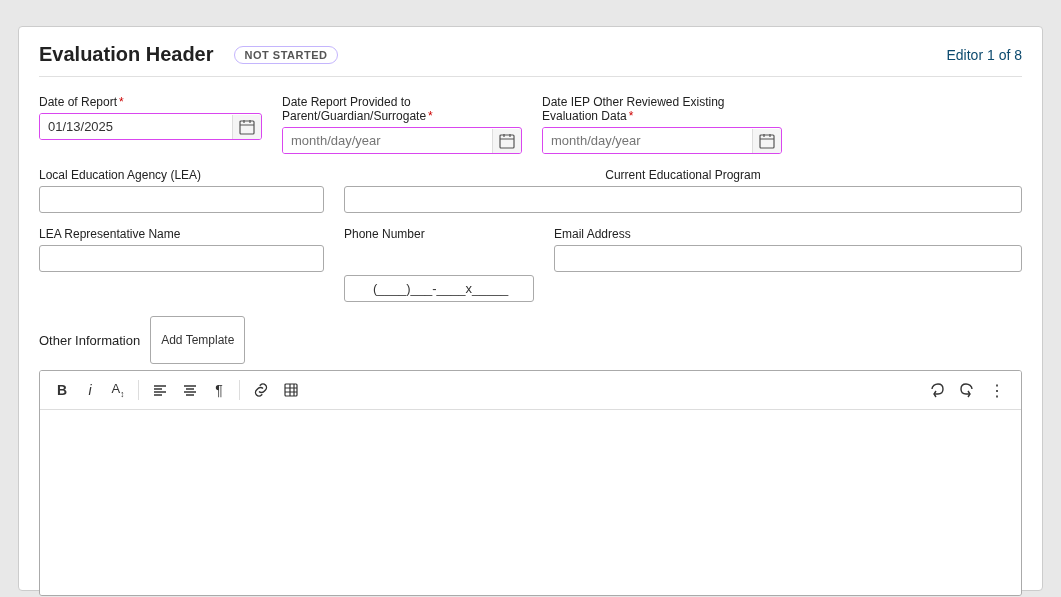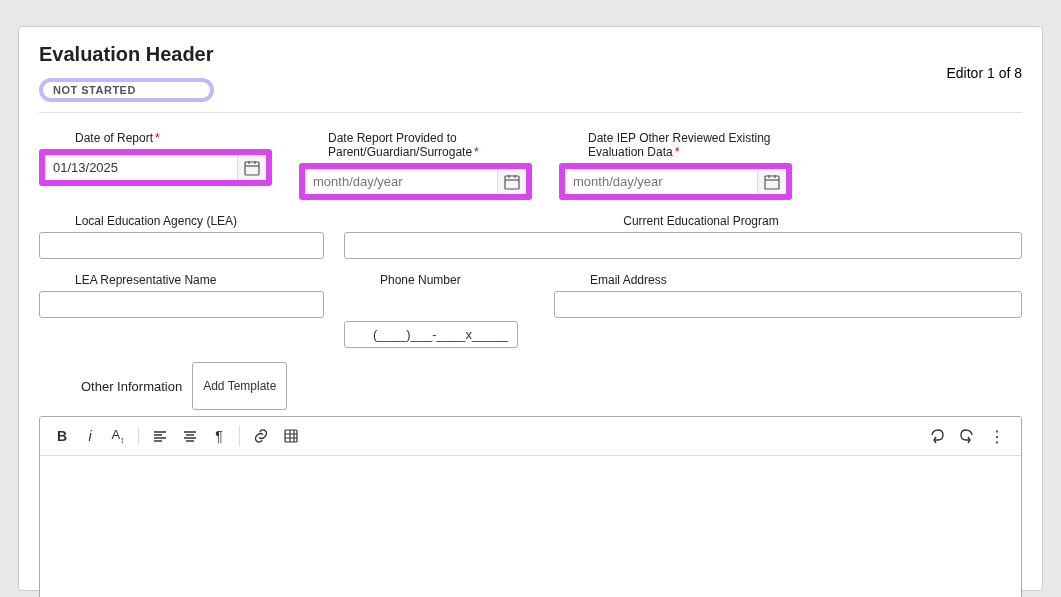--- a/index.html
+++ b/index.html
@@ -41,43 +41,43 @@
       display: flex;
       align-items: center;
       justify-content: space-between;
       margin-bottom: 18px;
       padding-bottom: 10px;
       border-bottom: 1px solid #e0e0e0;
     }
 
     .header-left {
       display: flex;
-      gap: 12px;
-      flex-direction: column;
+      align-items: center;
+      gap: 20px;
     }
 
     .page-title {
       font-size: 20px;
       font-weight: bold;
       color: #222;
     }
 
     .status-badge {
-      border: 4px solid #c4b5fd;
+      border: 1px solid #c4b5fd;
       border-radius: 12px;
       padding: 2px 10px;
       font-size: 11px;
       color: #555;
       font-weight: 600;
       letter-spacing: 0.5px;
     }
 
     .editor-info {
       font-size: 14px;
-      color: #000000;
+      color: #0c4a6e;
     }
 
     .form-section {
       display: flex;
       flex-direction: column;
       gap: 14px;
     }
 
     .form-row {
       display: flex;
@@ -90,21 +90,20 @@
       flex-direction: column;
       gap: 4px;
     }
 
     .form-group.date-group {
       flex: 0 0 200px;
     }
 
     .form-group.date-group-wide {
       flex: 0 0 240px;
-      align-items: flex-end;
     }
 
     .form-group.lea-group {
       flex: 0 0 285px;
     }
 
     .form-group.cep-group {
       flex: 1;
       align-items: center;
     }
@@ -120,32 +119,31 @@
     }
 
     .form-group.email-group {
       flex: 1;
     }
 
     .form-label {
       font-size: 12px;
       color: #222;
       font-weight: 500;
-      margin-left: 36px;
     }
 
     .form-label .required {
       color: #c00;
       margin-left: 2px;
     }
 
     .input-with-icon {
       display: flex;
       align-items: center;
-      border: 6px solid #d946ef;
+      border: 1px solid #d946ef;
       border-radius: 3px;
       background: #fff;
       overflow: hidden;
     }
 
     .input-with-icon input {
       border: none;
       outline: none;
       padding: 5px 8px;
       font-size: 13px;
@@ -181,21 +179,20 @@
       display: flex;
       align-items: center;
       gap: 10px;
       margin-bottom: 6px;
     }
 
     .other-info-label {
       font-size: 13px;
       color: #222;
       font-weight: 500;
-      margin-left: 42px;
     }
 
     .add-template-btn {
       border: 1px solid #aaa;
       background: #fff;
       border-radius: 3px;
       padding: 16px 10px;
       font-size: 12px;
       color: #333;
       cursor: pointer;
@@ -357,21 +354,21 @@
 
       <div class="form-row">
 
         <div class="form-group lea-rep-group">
           <label class="form-label">LEA Representative Name</label>
           <input type="text" class="text-input" style="width: 285px;">
         </div>
 
         <div class="form-group phone-group">
           <label class="form-label">Phone Number</label>
-          <input type="text" class="text-input" style="width: 174px; padding-left: 28px;" value="(____)___-____x_____">
+          <input type="text" class="text-input" style="width: 190px; padding-left: 28px;" value="(____)___-____x_____">
         </div>
 
         <div class="form-group email-group">
           <label class="form-label">Email Address</label>
           <input type="text" class="text-input" style="">
         </div>
 
       </div>
 
       <div class="editor-section">

